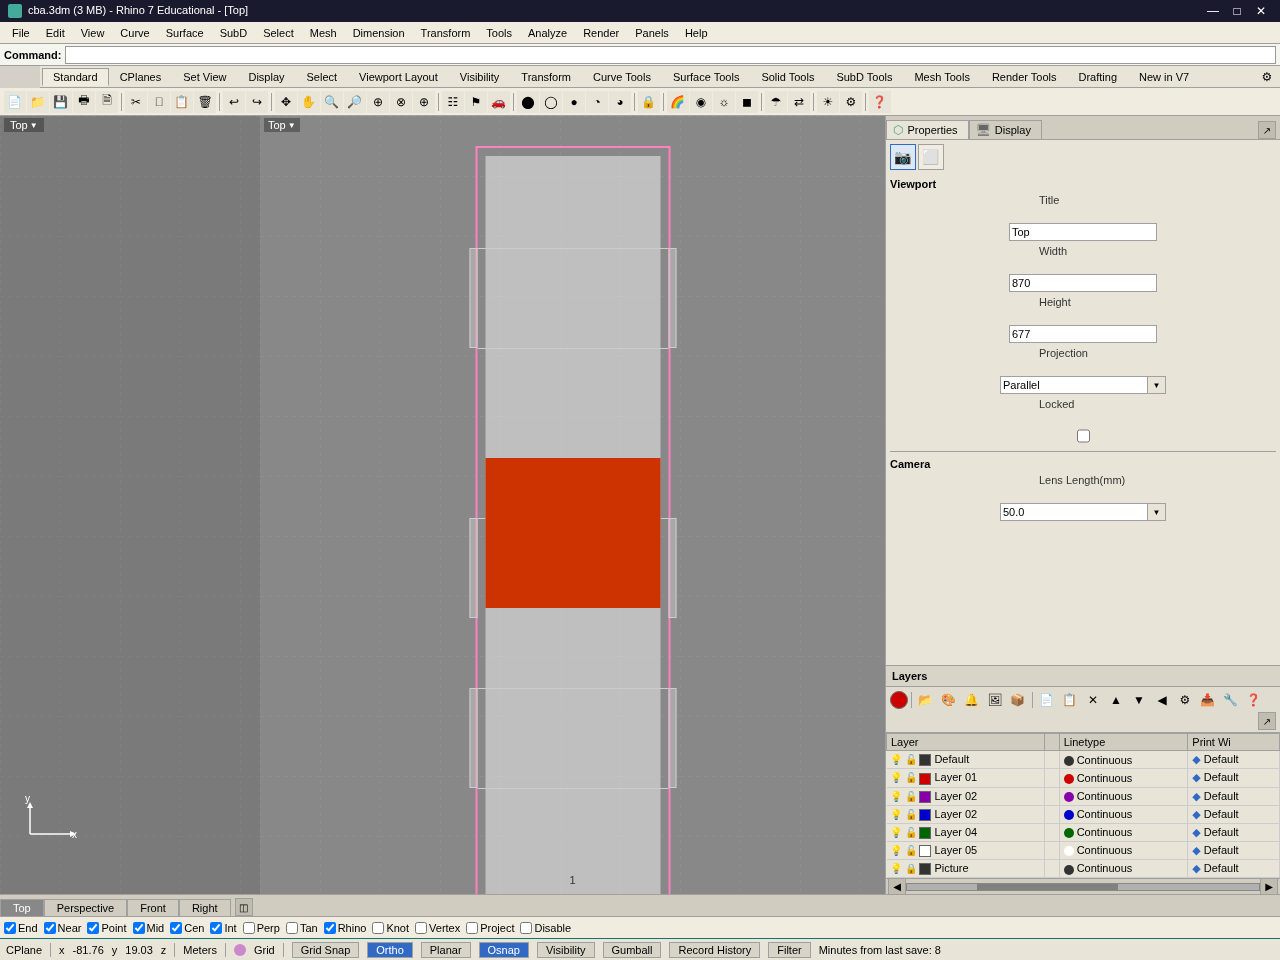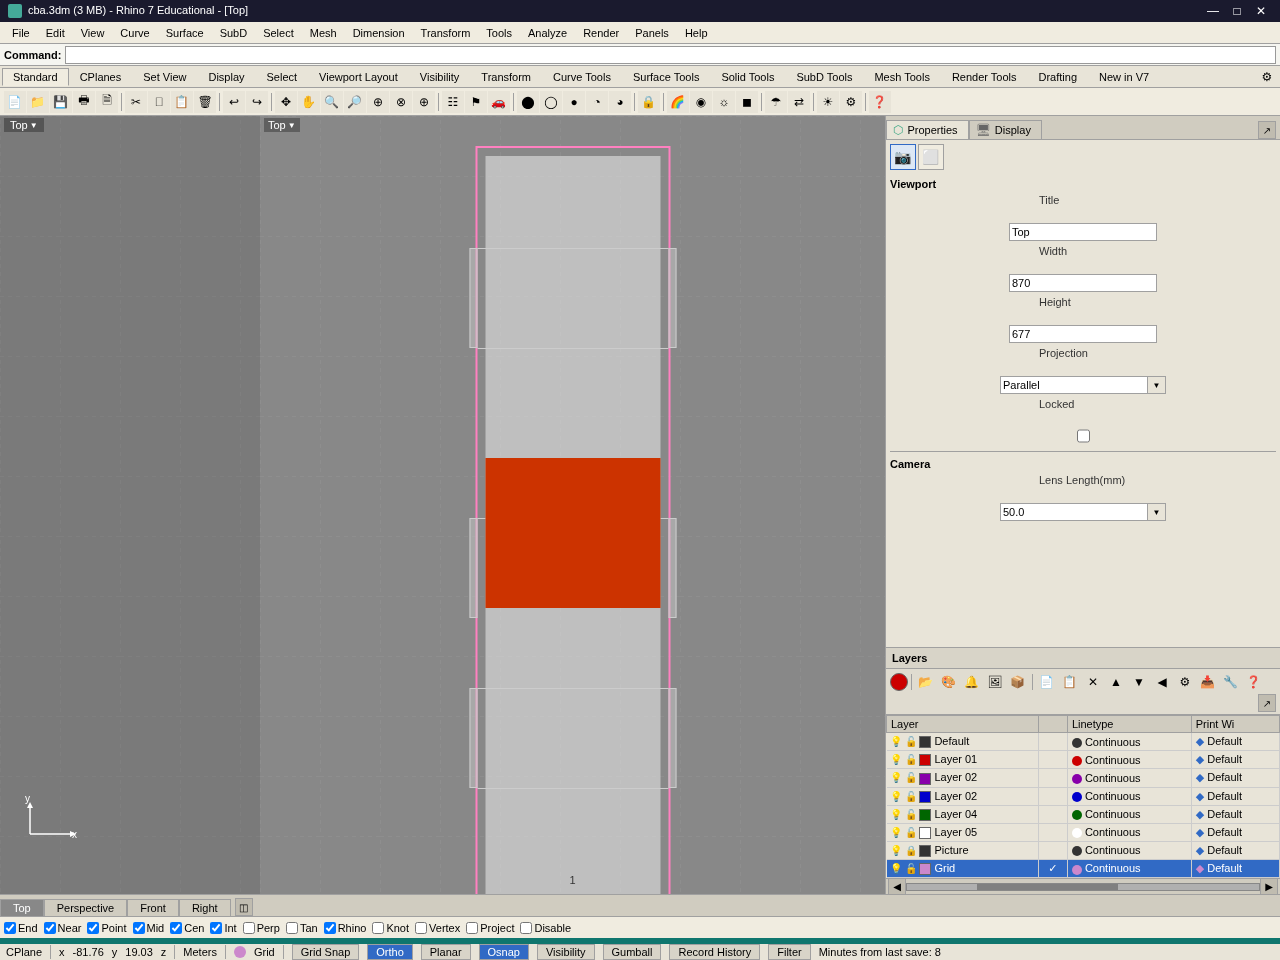--- a/index.html
+++ b/index.html
@@ -15,21 +15,21 @@
     
     #menubar { background: #f0ece0; height: 22px; display: flex; align-items: center; padding: 0 4px; border-bottom: 1px solid #a0a0a0; }
     .menu-item { padding: 2px 8px; cursor: pointer; font-size: 11px; color: #000; }
 
     
     #commandbar { background: #f5f5f0; height: 22px; display: flex; align-items: center; padding: 0 4px; border-bottom: 1px solid #a0a0a0; }
     #commandbar label { font-size: 11px; font-weight: bold; margin-right: 4px; }
     #commandbar input { flex: 1; height: 18px; border: 1px solid #999; font-size: 11px; padding: 0 2px; background: white; }
 
     
-    #toolbar-tabs { background: #e8e4d8; height: 22px; display: flex; align-items: center; padding: 0 2px; border-bottom: 1px solid #a0a0a0; overflow: hidden; }
+    #toolbar-tabs { background: #e8e4d8; height: 22px; display: flex; align-items: center; padding: 0 2px; border-bottom: 1px solid #a0a0a0; overflow: hidden; margin-left: 40px; }
     .toolbar-tab { padding: 2px 10px; font-size: 11px; cursor: pointer; white-space: nowrap; border: 1px solid transparent; }
     .toolbar-tab.active { background: #f0ece0; border-color: #a0a0a0; border-bottom-color: #f0ece0; }
 
     
     #toolbar-icons { background: #f0ece0; height: 28px; display: flex; align-items: center; padding: 2px 4px; border-bottom: 1px solid #a0a0a0; gap: 1px; }
     .tb-icon { width: 22px; height: 22px; display: flex; align-items: center; justify-content: center; cursor: pointer; font-size: 12px; border: 1px solid transparent; background: #e8e4d8; }
     .tb-sep { width: 1px; height: 18px; background: #a0a0a0; margin: 0 2px; }
 
     
     #main { display: flex; height: calc(960px - 22px - 22px - 22px - 22px - 28px - 30px - 22px - 22px); }
@@ -90,21 +90,21 @@
     .vp-tab { padding: 2px 12px; font-size: 11px; cursor: pointer; border: 1px solid #a0a0a0; border-bottom: none; background: #d0ccc0; }
     .vp-tab.active { background: #888; color: white; }
     #vp-layout-btn { margin-left: 4px; width: 18px; height: 18px; background: #c0bcb0; border: 1px solid #a0a0a0; display: flex; align-items: center; justify-content: center; font-size: 10px; cursor: pointer; }
 
     
     #snapbar { background: #f0ece0; height: 22px; display: flex; align-items: center; padding: 0 4px; gap: 6px; border-top: 1px solid #a0a0a0; flex-wrap: nowrap; overflow: hidden; }
     .snap-item { display: flex; align-items: center; gap: 2px; font-size: 11px; white-space: nowrap; }
     .snap-item input[type=checkbox] { margin: 0; width: 12px; height: 12px; }
 
     
-    #statusbar { background: #e8e4d8; height: 22px; display: flex; align-items: center; padding: 0 6px; gap: 8px; border-top: 6px solid #0f766e; font-size: 11px; overflow: hidden; }
+    #statusbar { background: #e8e4d8; height: 22px; display: flex; align-items: center; padding: 0 6px; gap: 8px; border-top: 1px solid #0f766e; font-size: 11px; overflow: hidden; }
     .status-sep { width: 1px; height: 14px; background: #a0a0a0; }
     .status-btn { padding: 1px 8px; background: #d8d4c8; border: 1px solid #a0a0a0; cursor: pointer; font-size: 11px; }
     .status-btn.active { background: #316ac5; color: white; }
     .status-color-dot { width: 12px; height: 12px; border-radius: 50%; display: inline-block; }
 
     
     #viewport-left { width: 260px; background: #7a7a7a; position: relative; overflow: hidden; }
     #viewport-right { flex: 1; background: #888; position: relative; overflow: hidden; }
 
     
@@ -434,26 +434,20 @@
                 <td><span style="cursor: pointer; margin-right: 2px; font-size: 10px;">💡</span><span style="cursor: pointer; margin-right: 2px; font-size: 10px;">🔓</span><span style="display: inline-block; width: 12px; height: 12px; background: rgb(255, 255, 255); border: 1px solid rgb(102, 102, 102); margin-right: 3px; vertical-align: middle; cursor: pointer;"></span><span>Layer 05</span></td>
                 <td style="text-align: center;"></td>
                 <td><span style="display: inline-block; width: 10px; height: 10px; background: rgb(255, 255, 255); border-radius: 50%; margin-right: 3px; vertical-align: middle;"></span><span>Continuous</span></td>
                 <td><span style="color: rgb(49, 106, 197); margin-right: 3px;">◆</span><span>Default</span></td>
               </tr>
               <tr>
                 <td><span style="cursor: pointer; margin-right: 2px; font-size: 10px;">💡</span><span style="cursor: pointer; margin-right: 2px; font-size: 10px;">🔒</span><span style="display: inline-block; width: 12px; height: 12px; background: rgb(51, 51, 51); border: 1px solid rgb(102, 102, 102); margin-right: 3px; vertical-align: middle; cursor: pointer;"></span><span>Picture</span></td>
                 <td style="text-align: center;"></td>
                 <td><span style="display: inline-block; width: 10px; height: 10px; background: rgb(51, 51, 51); border-radius: 50%; margin-right: 3px; vertical-align: middle;"></span><span>Continuous</span></td>
                 <td><span style="color: rgb(49, 106, 197); margin-right: 3px;">◆</span><span>Default</span></td>
-              </tr>
-              <tr class="active">
-                <td><span style="cursor: pointer; margin-right: 2px; font-size: 10px;">💡</span><span style="cursor: pointer; margin-right: 2px; font-size: 10px;">🔓</span><span style="display: inline-block; width: 12px; height: 12px; background: rgb(204, 136, 204); border: 1px solid rgb(102, 102, 102); margin-right: 3px; vertical-align: middle; cursor: pointer;"></span><span>Grid</span></td>
-                <td style="text-align: center;">✓</td>
-                <td><span style="display: inline-block; width: 10px; height: 10px; background: rgb(204, 136, 204); border-radius: 50%; margin-right: 3px; vertical-align: middle;"></span><span>Continuous</span></td>
-                <td><span style="color: rgb(204, 136, 204); margin-right: 3px;">◆</span><span>Default</span></td>
               </tr>
             </tbody>
         </table>
       </div>
     </div>
 
     <div id="panel-scrollbar">
       <div class="panel-small-btn">◀</div>
       <div id="panel-scrollbar-track">
         <div id="panel-scrollbar-thumb"></div>

